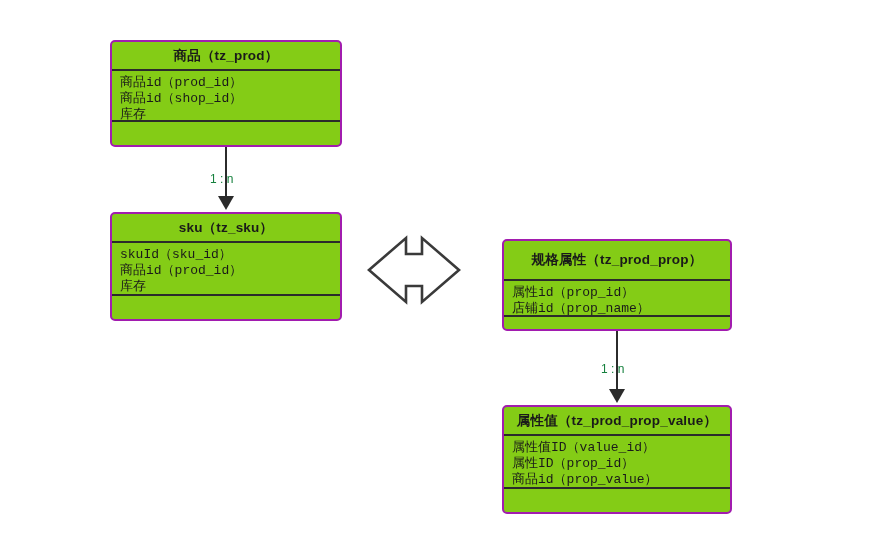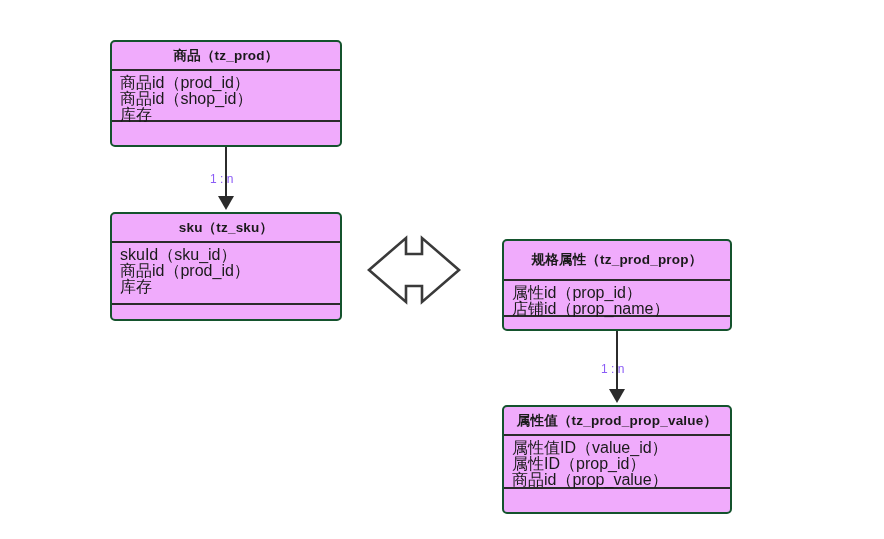--- a/index.html
+++ b/index.html
@@ -16,22 +16,22 @@
   }
   #canvas {
     position: absolute;
     left: 0; top: 0;
     width: 884px;
     height: 539px;
   }
   .entity {
     position: absolute;
     box-sizing: border-box;
-    background: #f0abfc;
-    border: 2px solid #14532d;
+    background: #84cc16;
+    border: 2px solid #a21caf;
     border-radius: 5px;
     overflow: hidden;
   }
   .entity-header {
     box-sizing: border-box;
     width: 100%;
     text-align: center;
     font-weight: bold;
     font-size: 13.5px;
     color: #1a1a1a;
@@ -41,34 +41,35 @@
     justify-content: center;
     letter-spacing: 0.2px;
   }
   .entity-attrs {
     box-sizing: border-box;
     width: 100%;
     border-bottom: 2px solid #2b2b2b;
     padding: 4px 8px 5px 8px;
   }
   .attr-row {
-    font-size: 16px;
+    font-size: 13px;
     color: #1a1a1a;
     line-height: 16px;
     white-space: nowrap;
+    font-family: Liberation Mono, monospace;
   }
   .entity-footer {
     box-sizing: border-box;
     width: 100%;
     flex: 1;
   }
   .rel-label {
     position: absolute;
     font-size: 12px;
-    color: #8b5cf6;
+    color: #15803d;
     white-space: nowrap;
     line-height: 14px;
     text-align: center;
   }
   svg.connector {
     position: absolute;
     overflow: visible;
   }
 </style>
 </head>
@@ -81,21 +82,21 @@
         <div class="entity-header" style="height: 29px;">商品（tz_prod）</div>
         <div class="entity-attrs" style="height: 51px;">
           <div class="attr-row">商品id（prod_id）</div>
           <div class="attr-row">商品id（shop_id）</div>
           <div class="attr-row">库存</div>
         </div>
         <div class="entity-footer"></div>
       </div>
       <div class="entity" style="left: 110px; top: 212px; width: 232px; height: 109px; display: flex; flex-direction: column;">
         <div class="entity-header" style="height: 29px;">sku（tz_sku）</div>
-        <div class="entity-attrs" style="height: 62px;">
+        <div class="entity-attrs" style="height: 53px;">
           <div class="attr-row">skuId（sku_id）</div>
           <div class="attr-row">商品id（prod_id）</div>
           <div class="attr-row">库存</div>
         </div>
         <div class="entity-footer"></div>
       </div>
       <div class="entity" style="left: 502px; top: 239px; width: 230px; height: 92px; display: flex; flex-direction: column;">
         <div class="entity-header" style="height: 40px;">规格属性（tz_prod_prop）</div>
         <div class="entity-attrs" style="height: 36px;">
           <div class="attr-row">属性id（prop_id）</div>

